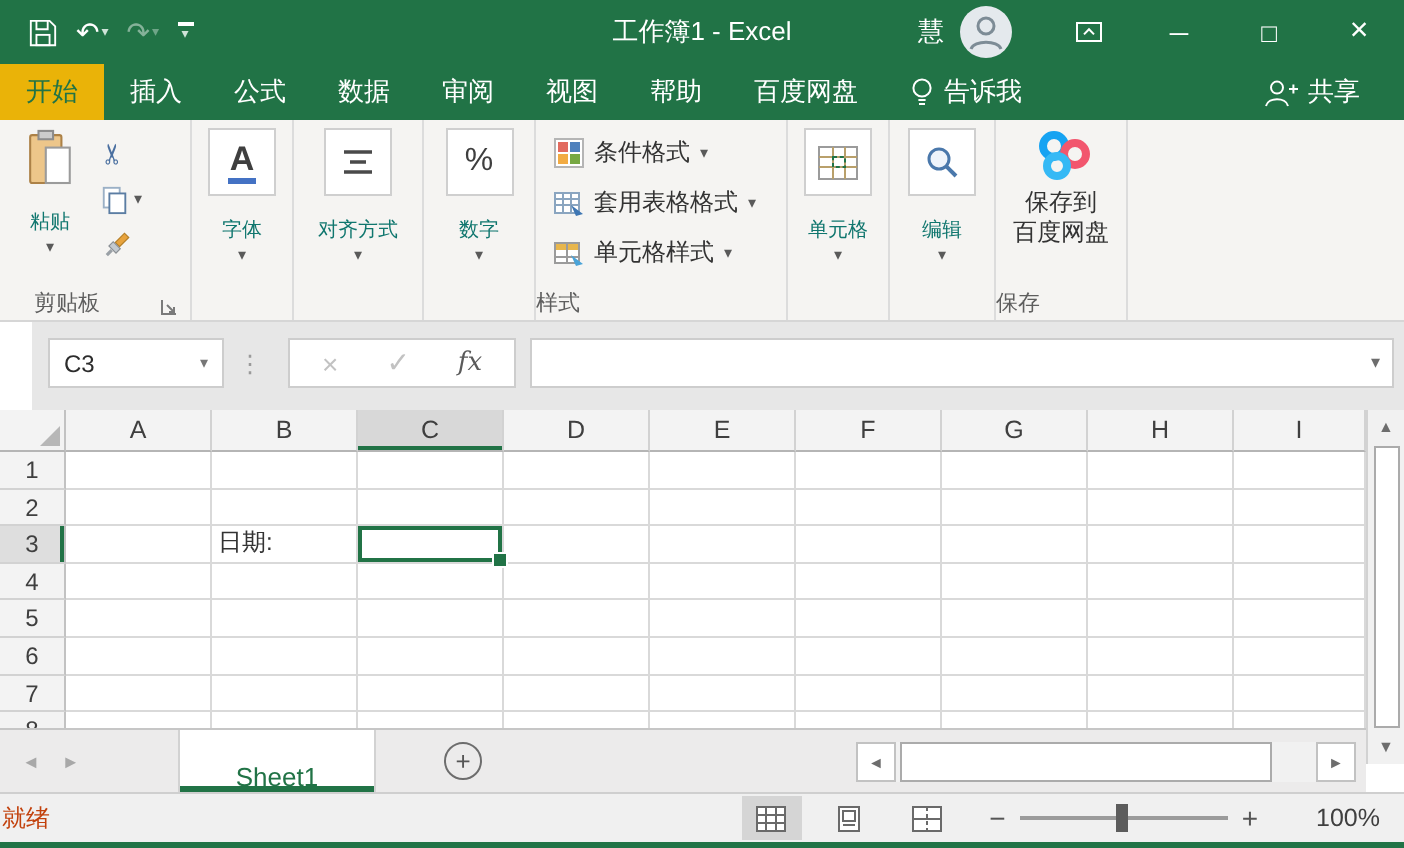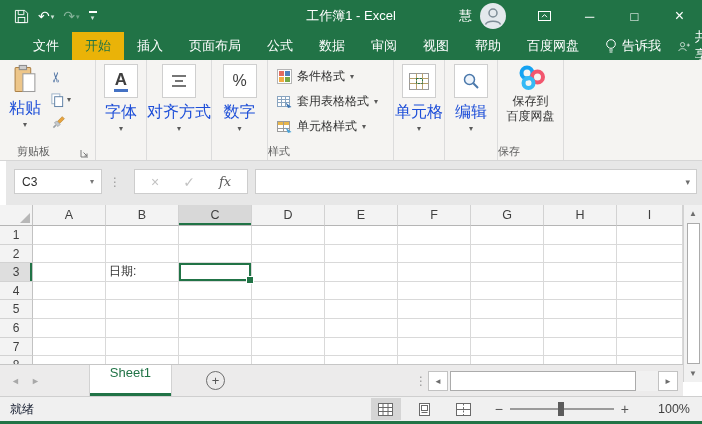--- a/index.html
+++ b/index.html
@@ -29,37 +29,37 @@
   .tab.first{margin-left:20px}
   .tab.active{background:#eab308;color:#217346}
   .share-tab{margin-left:auto;margin-right:18px;display:flex;align-items:center;gap:5px;padding:0 4px}
 
   
   .ribbon{position:absolute;top:60px;left:0;right:0;height:101px;background:#f5f4f2;border-bottom:1px solid #d6d6d6;display:flex;box-sizing:border-box}
   .rgroup{position:relative;border-right:1px solid #dcdcdc;box-sizing:border-box;padding:4px 2px 15px;flex:none}
   .rgroup-label{position:absolute;bottom:1px;left:0;right:0;text-align:left;font-size:11px;color:#5e5e5e;white-space:nowrap}
   .caret{font-size:8px;line-height:8px;color:#5a5a5a}
   .bigbtn{display:flex;flex-direction:column;align-items:center;gap:2px;cursor:default}
-  .bigbtn .lbl{font-size:16px;color:#1d4ed8;margin-top:2px;white-space:nowrap}
+  .bigbtn .lbl{font-size:10px;color:#0f766e;margin-top:8px;white-space:nowrap}
   .iconbox{width:34px;height:34px;background:#fff;border:1px solid #cfcfcf;display:flex;align-items:center;justify-content:center;box-sizing:border-box}
   .fontA{font-size:17px;font-weight:bold;color:#3f3f3f;border-bottom:3px solid #4472c4;line-height:19px;padding:0 1px}
   .pct{font-size:16px;color:#3f3f3f}
   
   .clip{display:flex;gap:2px}
   .smallcol{display:flex;flex-direction:column;gap:6px;padding-top:4px}
   .smallbtn{display:flex;align-items:center;gap:2px;height:17px}
   .scissors{font-size:14px;color:#4a6fa0;line-height:14px;transform:rotate(-90deg)}
   .launcher{position:absolute;right:6px;bottom:2px}
   
   .stylerow{display:flex;align-items:center;gap:5px;height:25px;padding:0 7px;font-size:12px;color:#333;white-space:nowrap}
   
   .save2{font-size:12px;color:#333;text-align:center;line-height:15px;margin-top:1px;white-space:pre-line}
 
   
-  .frow{position:absolute;top:161px;left:6px;right:0;height:44px;background:#e7e7e7}
+  .frow{position:absolute;top:161px;left:16px;right:0;height:44px;background:#e7e7e7}
   .namebox{position:absolute;left:8px;top:8px;width:88px;height:25px;background:#fff;border:1px solid #cdcdcd;box-sizing:border-box;display:flex;align-items:center;padding:0 7px;font-size:12px;color:#2c2c2c}
   .namebox .caret{margin-left:auto;color:#777}
   .dots{position:absolute;left:103px;top:14px;color:#9a9a9a;font-size:12px}
   .fbtns{position:absolute;left:128px;top:8px;height:25px;display:flex;align-items:center;gap:24px;background:#fff;border:1px solid #cdcdcd;box-sizing:border-box;padding:0 16px}
   .fcancel,.fok{color:#c2c2c2;font-size:14px}
   .fx{font-style:italic;font-family:"DejaVu Serif",serif;font-size:13px;color:#5a5a5a}
   .finput{position:absolute;left:249px;top:8px;right:5px;height:25px;background:#fff;border:1px solid #cdcdcd;box-sizing:border-box;display:flex;align-items:center;padding:0 6px}
   .finput .val{flex:1;font-size:12px}
   .fexpand{color:#6d6d6d;font-size:9px}
 
@@ -80,31 +80,31 @@
   .cell.sel::after{content:"";position:absolute;right:-3px;bottom:-3px;width:6px;height:6px;background:#217346;border:1px solid #fff;z-index:3}
 
   
   .vscroll{position:absolute;top:205px;right:0;width:19px;height:177px;background:#f1f1f1;border-left:1px solid #d2d2d2;box-sizing:border-box;display:flex;flex-direction:column;align-items:center}
   .varrow{height:17px;display:flex;align-items:center;justify-content:center;color:#6d6d6d;font-size:8px;width:100%}
   .vthumb{flex:1;width:13px;background:#fff;border:1px solid #ababab;box-sizing:border-box;margin:1px 0}
 
   
   .sheetrow{position:absolute;top:364px;left:0;width:683px;height:32px;background:#ecebeb;border-top:1px solid #c6c6c6;box-sizing:border-box;display:flex;align-items:center}
   .snav{color:#a8a8a8;font-size:9px;padding:0 11px}
-  .sheettab{height:100%;background:#fff;color:#217346;display:flex;align-items:flex-start;padding:0 20px;margin-left:38px;box-sizing:border-box;border-left:1px solid #d2d2d2;border-right:1px solid #d2d2d2;box-shadow:inset 0 -3px 0 #217346;font-size:13px}
+  .sheettab{height:100%;background:#fff;color:#217346;display:flex;align-items:flex-end;padding:0 28px;margin-left:38px;box-sizing:border-box;border-left:1px solid #d2d2d2;border-right:1px solid #d2d2d2;box-shadow:inset 0 -3px 0 #217346;font-size:13px}
   .addsheet{width:17px;height:17px;border:1px solid #6d6d6d;border-radius:50%;margin-left:34px;display:flex;align-items:center;justify-content:center;color:#555;font-size:13px;line-height:13px}
   .sheet-dots{color:#9a9a9a;font-size:12px;margin-left:190px}
   .hscroll{position:absolute;left:428px;right:5px;top:6px;height:20px;display:flex;align-items:center;background:#f1f1f1}
   .harrow{width:20px;height:20px;background:#fff;border:1px solid #c2c2c2;box-sizing:border-box;display:flex;align-items:center;justify-content:center;color:#6d6d6d;font-size:8px;flex:none}
   .hthumb{width:186px;height:20px;background:#fff;border:1px solid #ababab;box-sizing:border-box;margin-left:2px;flex:none}
   .hgap{flex:1}
 
   
   .statusbar{position:absolute;top:396px;left:0;right:0;height:28px;background:#f0f0f0;border-top:1px solid #cfcfcf;border-bottom:3px solid #217346;box-sizing:border-box;display:flex;align-items:center}
-  .status-text{margin-left:10px;font-size:12px;color:#0f172a}
+  .status-text{margin-left:1px;font-size:12px;color:#c2410c}
   .sb-right{margin-left:auto;display:flex;align-items:center}
   .viewbtn{width:30px;height:22px;display:flex;align-items:center;justify-content:center;margin-right:9px}
   .viewbtn.active{background:#d5d5d5}
   .zoomctl{display:flex;align-items:center;color:#555}
   .zminus,.zplus{font-size:14px;padding:0 7px}
   .ztrack{width:104px;height:2px;background:#9b9b9b;position:relative}
   .zthumb{position:absolute;left:46%;top:-6px;width:6px;height:14px;background:#5c5c5c}
   .zlevel{font-size:12.5px;color:#3f3f3f;margin:0 12px 0 16px;width:38px;text-align:right}
 </style>
 </head>
@@ -148,24 +148,22 @@
           <path d="M5 8.2l2.5-2.6L10 8.2" fill="none" stroke="#fff"></path>
         </svg>
     </div>
     <div class="winbtn">─</div>
     <div class="winbtn">□</div>
     <div class="winbtn" style="font-size:16px">×</div>
   </div>
 </div>
 
 <nav class="tabrow" id="tabbar">
-  <div class="tab first">文件</div>
     <div class="tab active">开始</div>
     <div class="tab">插入</div>
-    <div class="tab">页面布局</div>
     <div class="tab">公式</div>
     <div class="tab">数据</div>
     <div class="tab">审阅</div>
     <div class="tab">视图</div>
     <div class="tab">帮助</div>
     <div class="tab">百度网盘</div>
     <div class="tab" id="tellme-tab">
     <svg width="12" height="16" viewBox="0 0 12 16">
         <circle cx="6" cy="6" r="4.3" fill="none" stroke="#fff"></circle>
         <path d="M4.2 12h3.6M4.5 14h3" stroke="#fff"></path>

